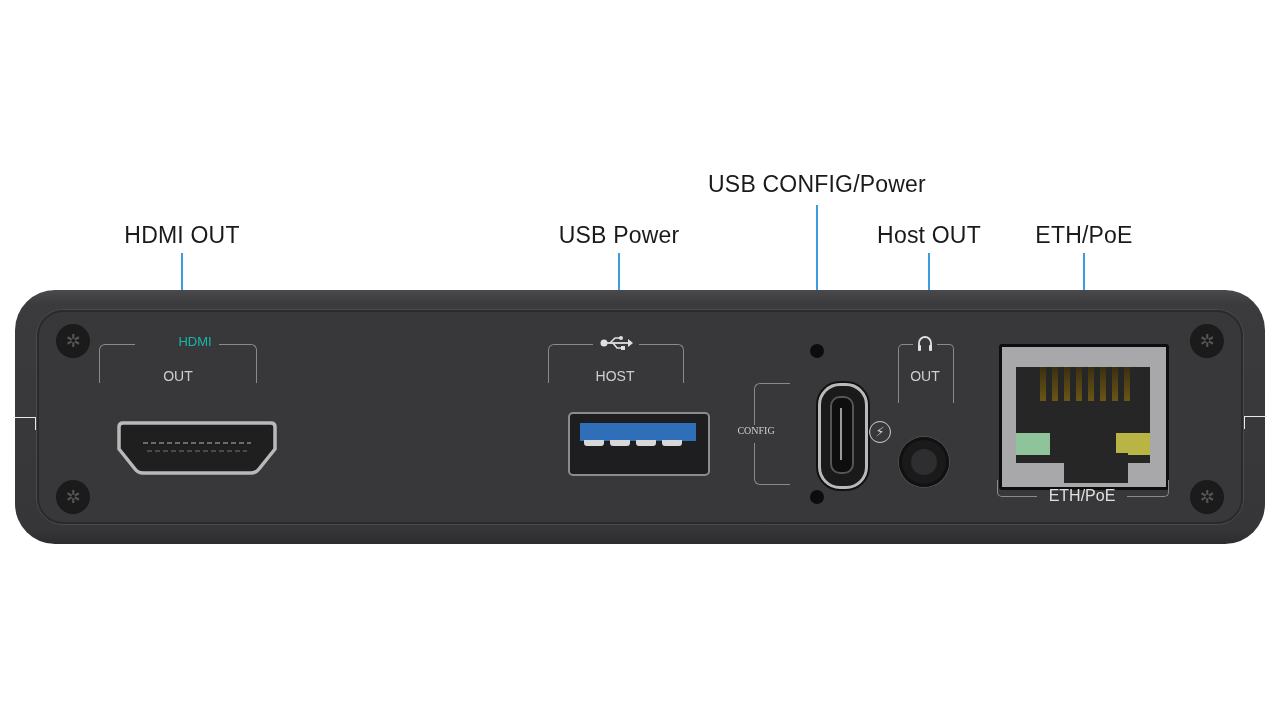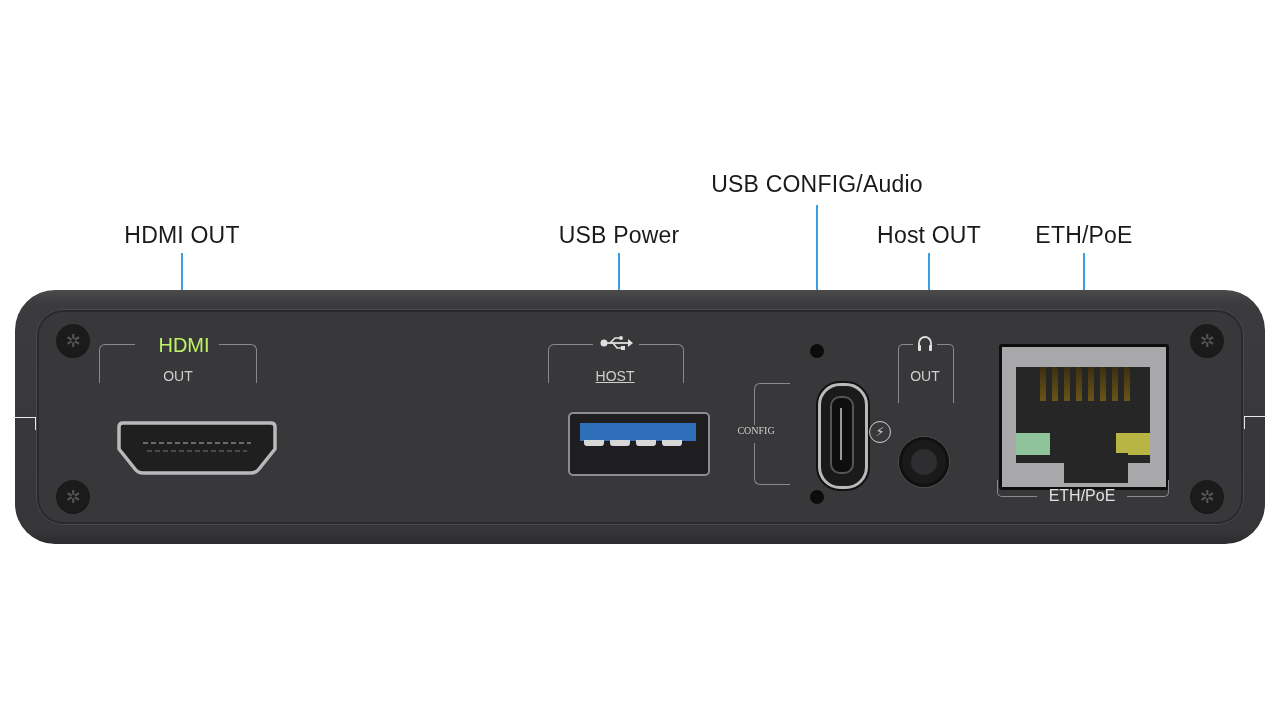--- a/index.html
+++ b/index.html
@@ -94,21 +94,21 @@
   .rj45 .led { position: absolute; top: 86px; width: 34px; height: 22px; }
   .rj45 .latch {
     position: absolute; left: 62px; top: 106px; width: 64px; height: 30px; background: #262626;
   }
 </style>
 </head>
 <body>
 
 <div class="callout-label" style="left:182px; top:222px;">HDMI OUT</div>
 <div class="callout-label" style="left:619px; top:222px;">USB Power</div>
-<div class="callout-label" style="left:817px; top:171px;">USB CONFIG/Audio</div>
+<div class="callout-label" style="left:817px; top:171px;">USB CONFIG/Power</div>
 <div class="callout-label" style="left:929px; top:222px;">Host OUT</div>
 <div class="callout-label" style="left:1084px; top:222px;">ETH/PoE</div>
 
 <div class="leader" style="left:181px; top:253px; height:74px;"></div>
 <div class="leader" style="left:618px; top:253px; height:68px;"></div>
 <div class="leader" style="left:816px; top:205px; height:144px;"></div>
 <div class="leader" style="left:928px; top:253px; height:74px;"></div>
 <div class="leader" style="left:1083px; top:253px; height:75px;"></div>
 
 <div class="device">
@@ -117,40 +117,40 @@
 
   <div class="panel">
 
     <div class="screw" style="left:19px; top:14px;">✲</div>
     <div class="screw" style="left:19px; top:170px;">✲</div>
     <div class="screw" style="left:1153px; top:14px;">✲</div>
     <div class="screw" style="left:1153px; top:170px;">✲</div>
 
     <div class="bracket" style="left:62px; top:34px; width:156px; height:38px;"></div>
     <div class="bracket-gap" style="left:98px; top:30px; width:84px;"></div>
-    <div class="port-text" style="left:147px; top:24px; font-size:20px; color:#bef264;">HDMI</div>
+    <div class="port-text" style="left:158px; top:24px; font-size:13px; color:#14b8a6;">HDMI</div>
     <div class="port-text" style="left:141px; top:58px; font-size:14px;">OUT</div>
     <svg class="hdmi" viewBox="0 0 160 58">
       <path d="M6 4 H154 Q158 4 158 8 V30 L142 50 Q139 54 134 54 H26 Q21 54 18 50 L2 30 V8 Q2 4 6 4 Z" fill="#1f1f20" stroke="#b9b9bb" stroke-width="3.5"></path>
       <path d="M26 24 H134" stroke="#6a6a6c" stroke-width="2" stroke-dasharray="5 3"></path>
       <path d="M30 32 H130" stroke="#4a4a4c" stroke-width="2" stroke-dasharray="5 3"></path>
     </svg>
 
     <div class="bracket" style="left:511px; top:34px; width:134px; height:38px;"></div>
     <div class="bracket-gap" style="left:556px; top:30px; width:46px;"></div>
     <svg style="position:absolute; left:563px; top:25px;" width="34" height="16" viewBox="0 0 34 16">
       <circle cx="4" cy="8" r="3.5" fill="#e0e0e0"></circle>
       <path d="M4 8 H30" stroke="#e0e0e0" stroke-width="1.8"></path>
       <path d="M28 4 L33 8 L28 12 Z" fill="#e0e0e0"></path>
       <path d="M10 8 L15 3 H20" stroke="#e0e0e0" stroke-width="1.6" fill="none"></path>
       <circle cx="21" cy="3" r="2" fill="#e0e0e0"></circle>
       <path d="M13 8 L17 13 H22" stroke="#e0e0e0" stroke-width="1.6" fill="none"></path>
       <rect x="21" y="11" width="4" height="4" fill="#e0e0e0"></rect>
     </svg>
-    <div class="port-text" style="left:578px; top:58px; font-size:14px;text-decoration:underline;">HOST</div>
+    <div class="port-text" style="left:578px; top:58px; font-size:14px;">HOST</div>
     <div class="usba">
       <div class="tongue"></div>
       <div class="pin" style="left:14px;"></div>
       <div class="pin" style="left:40px;"></div>
       <div class="pin" style="left:66px;"></div>
       <div class="pin" style="left:92px;"></div>
     </div>
 
     <div class="dot" style="left:773px; top:34px;"></div>
     <div class="dot" style="left:773px; top:180px;"></div>

